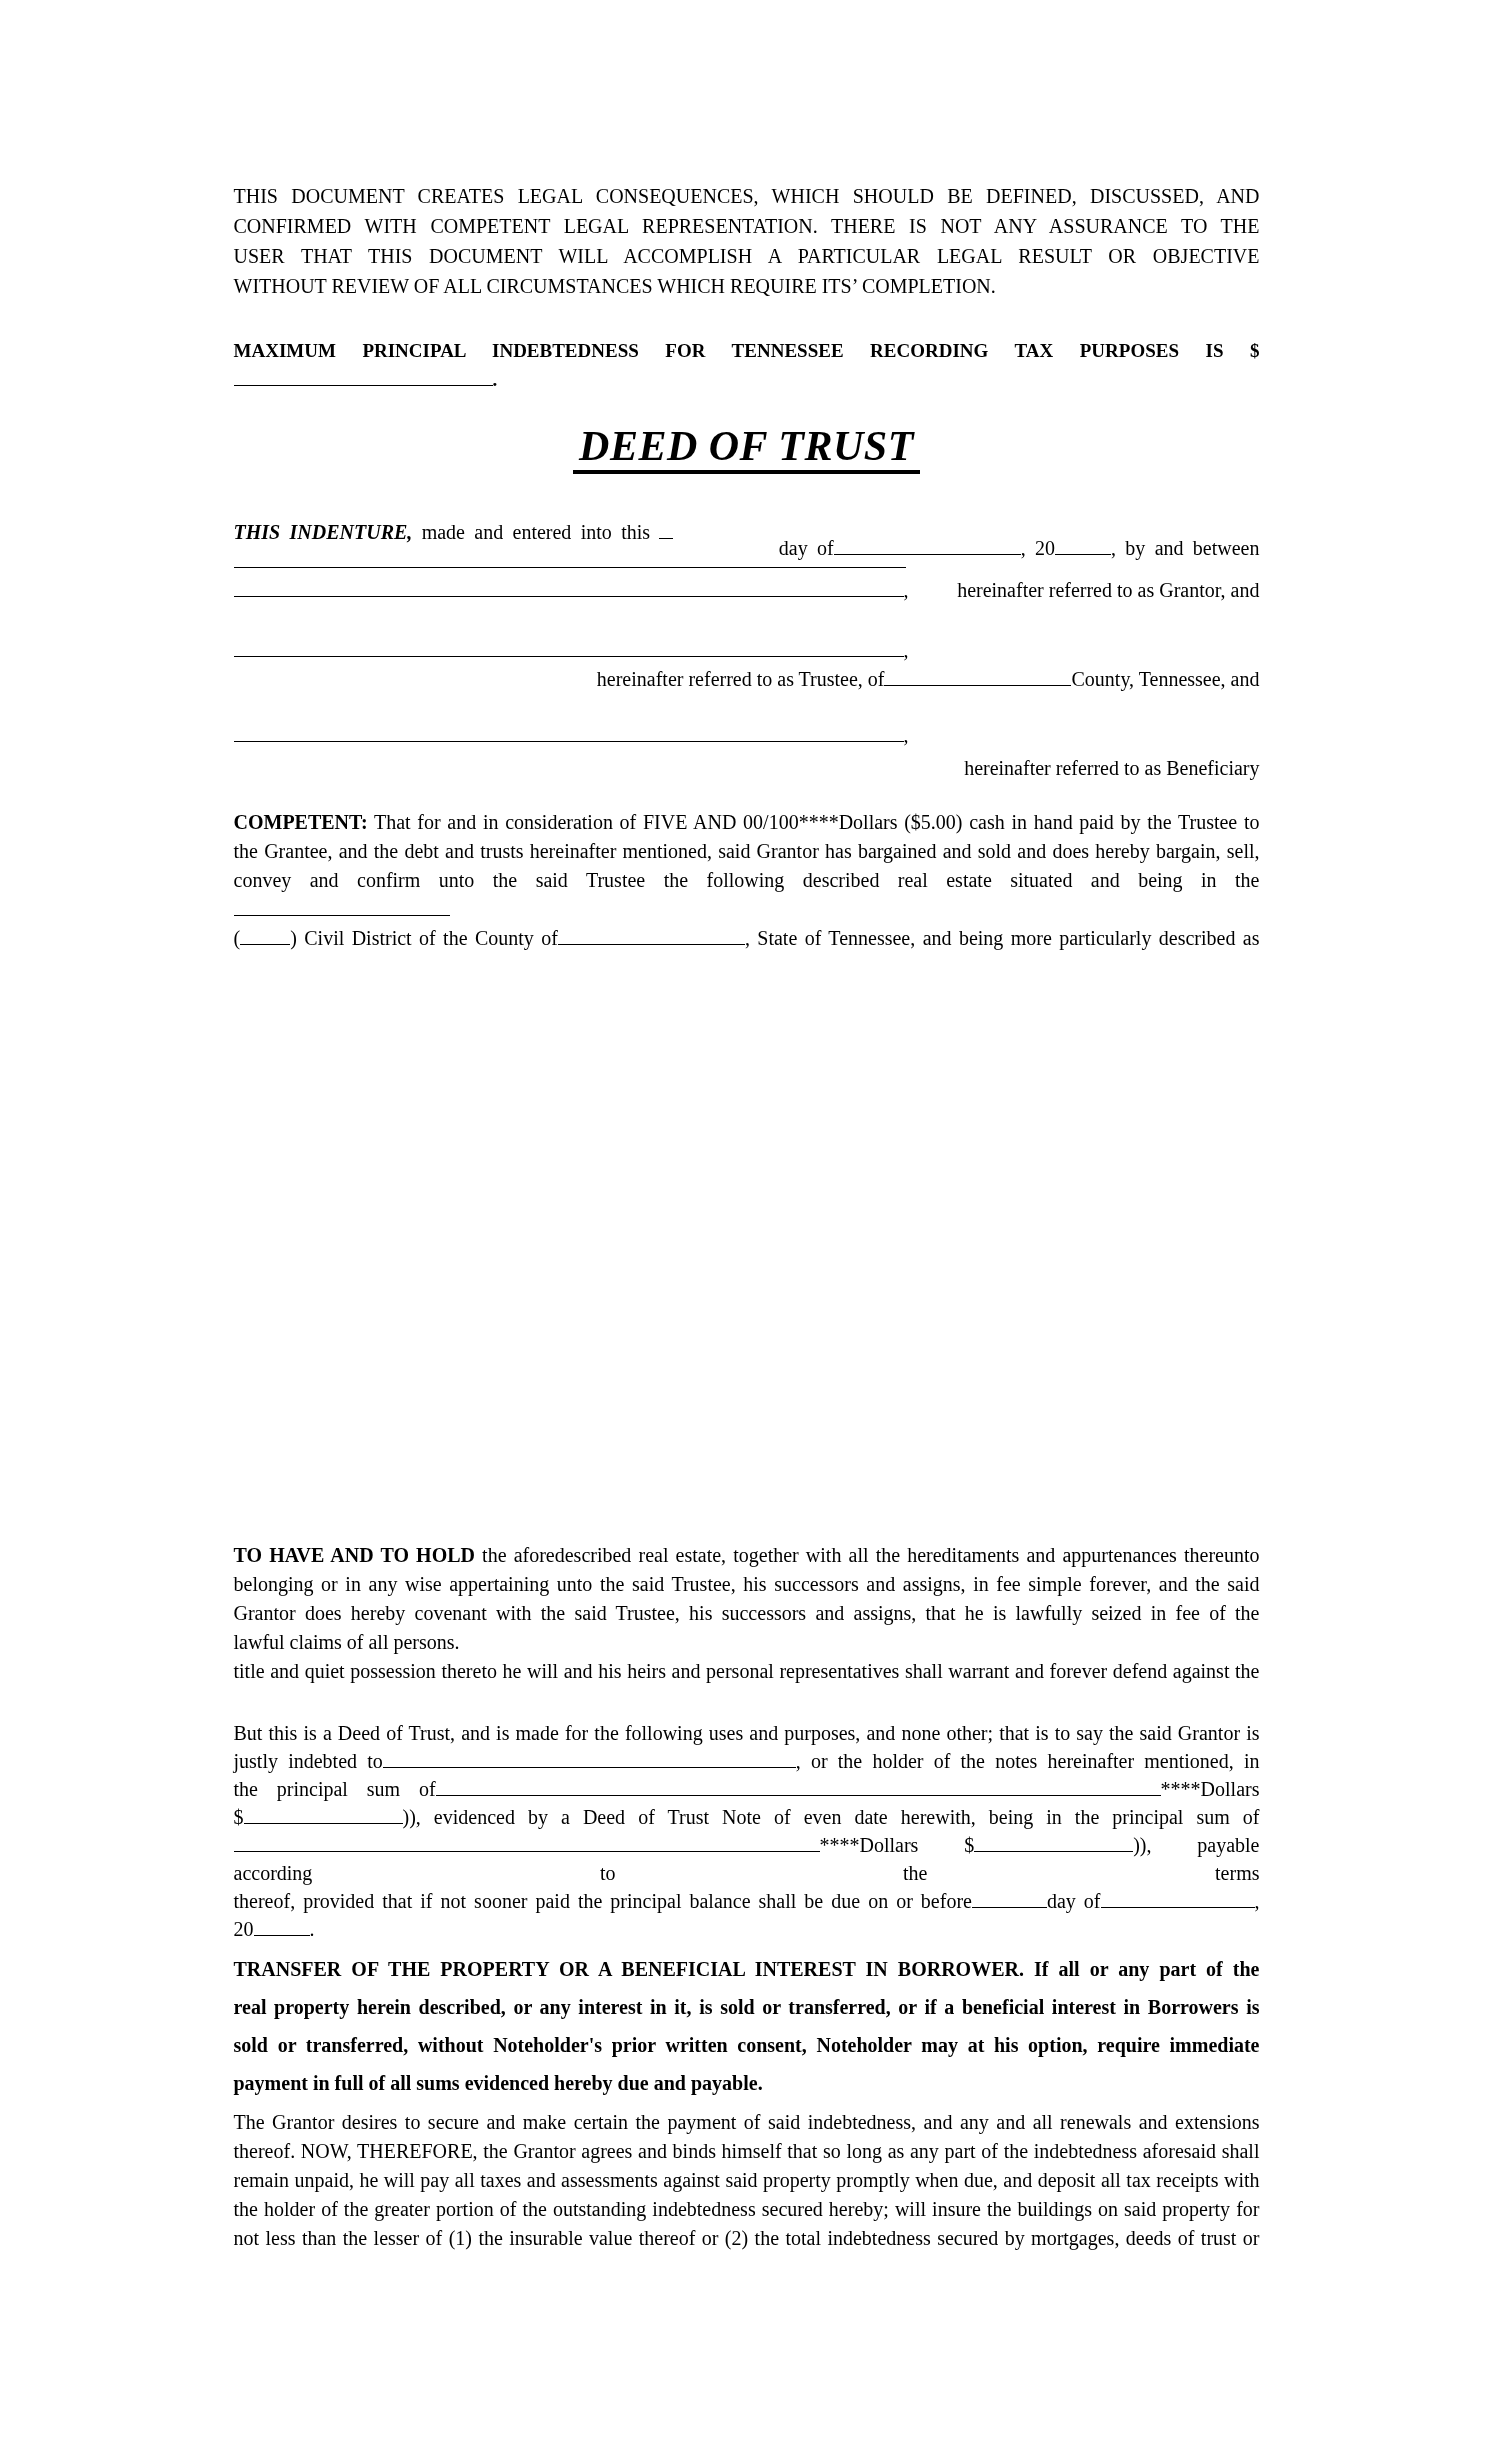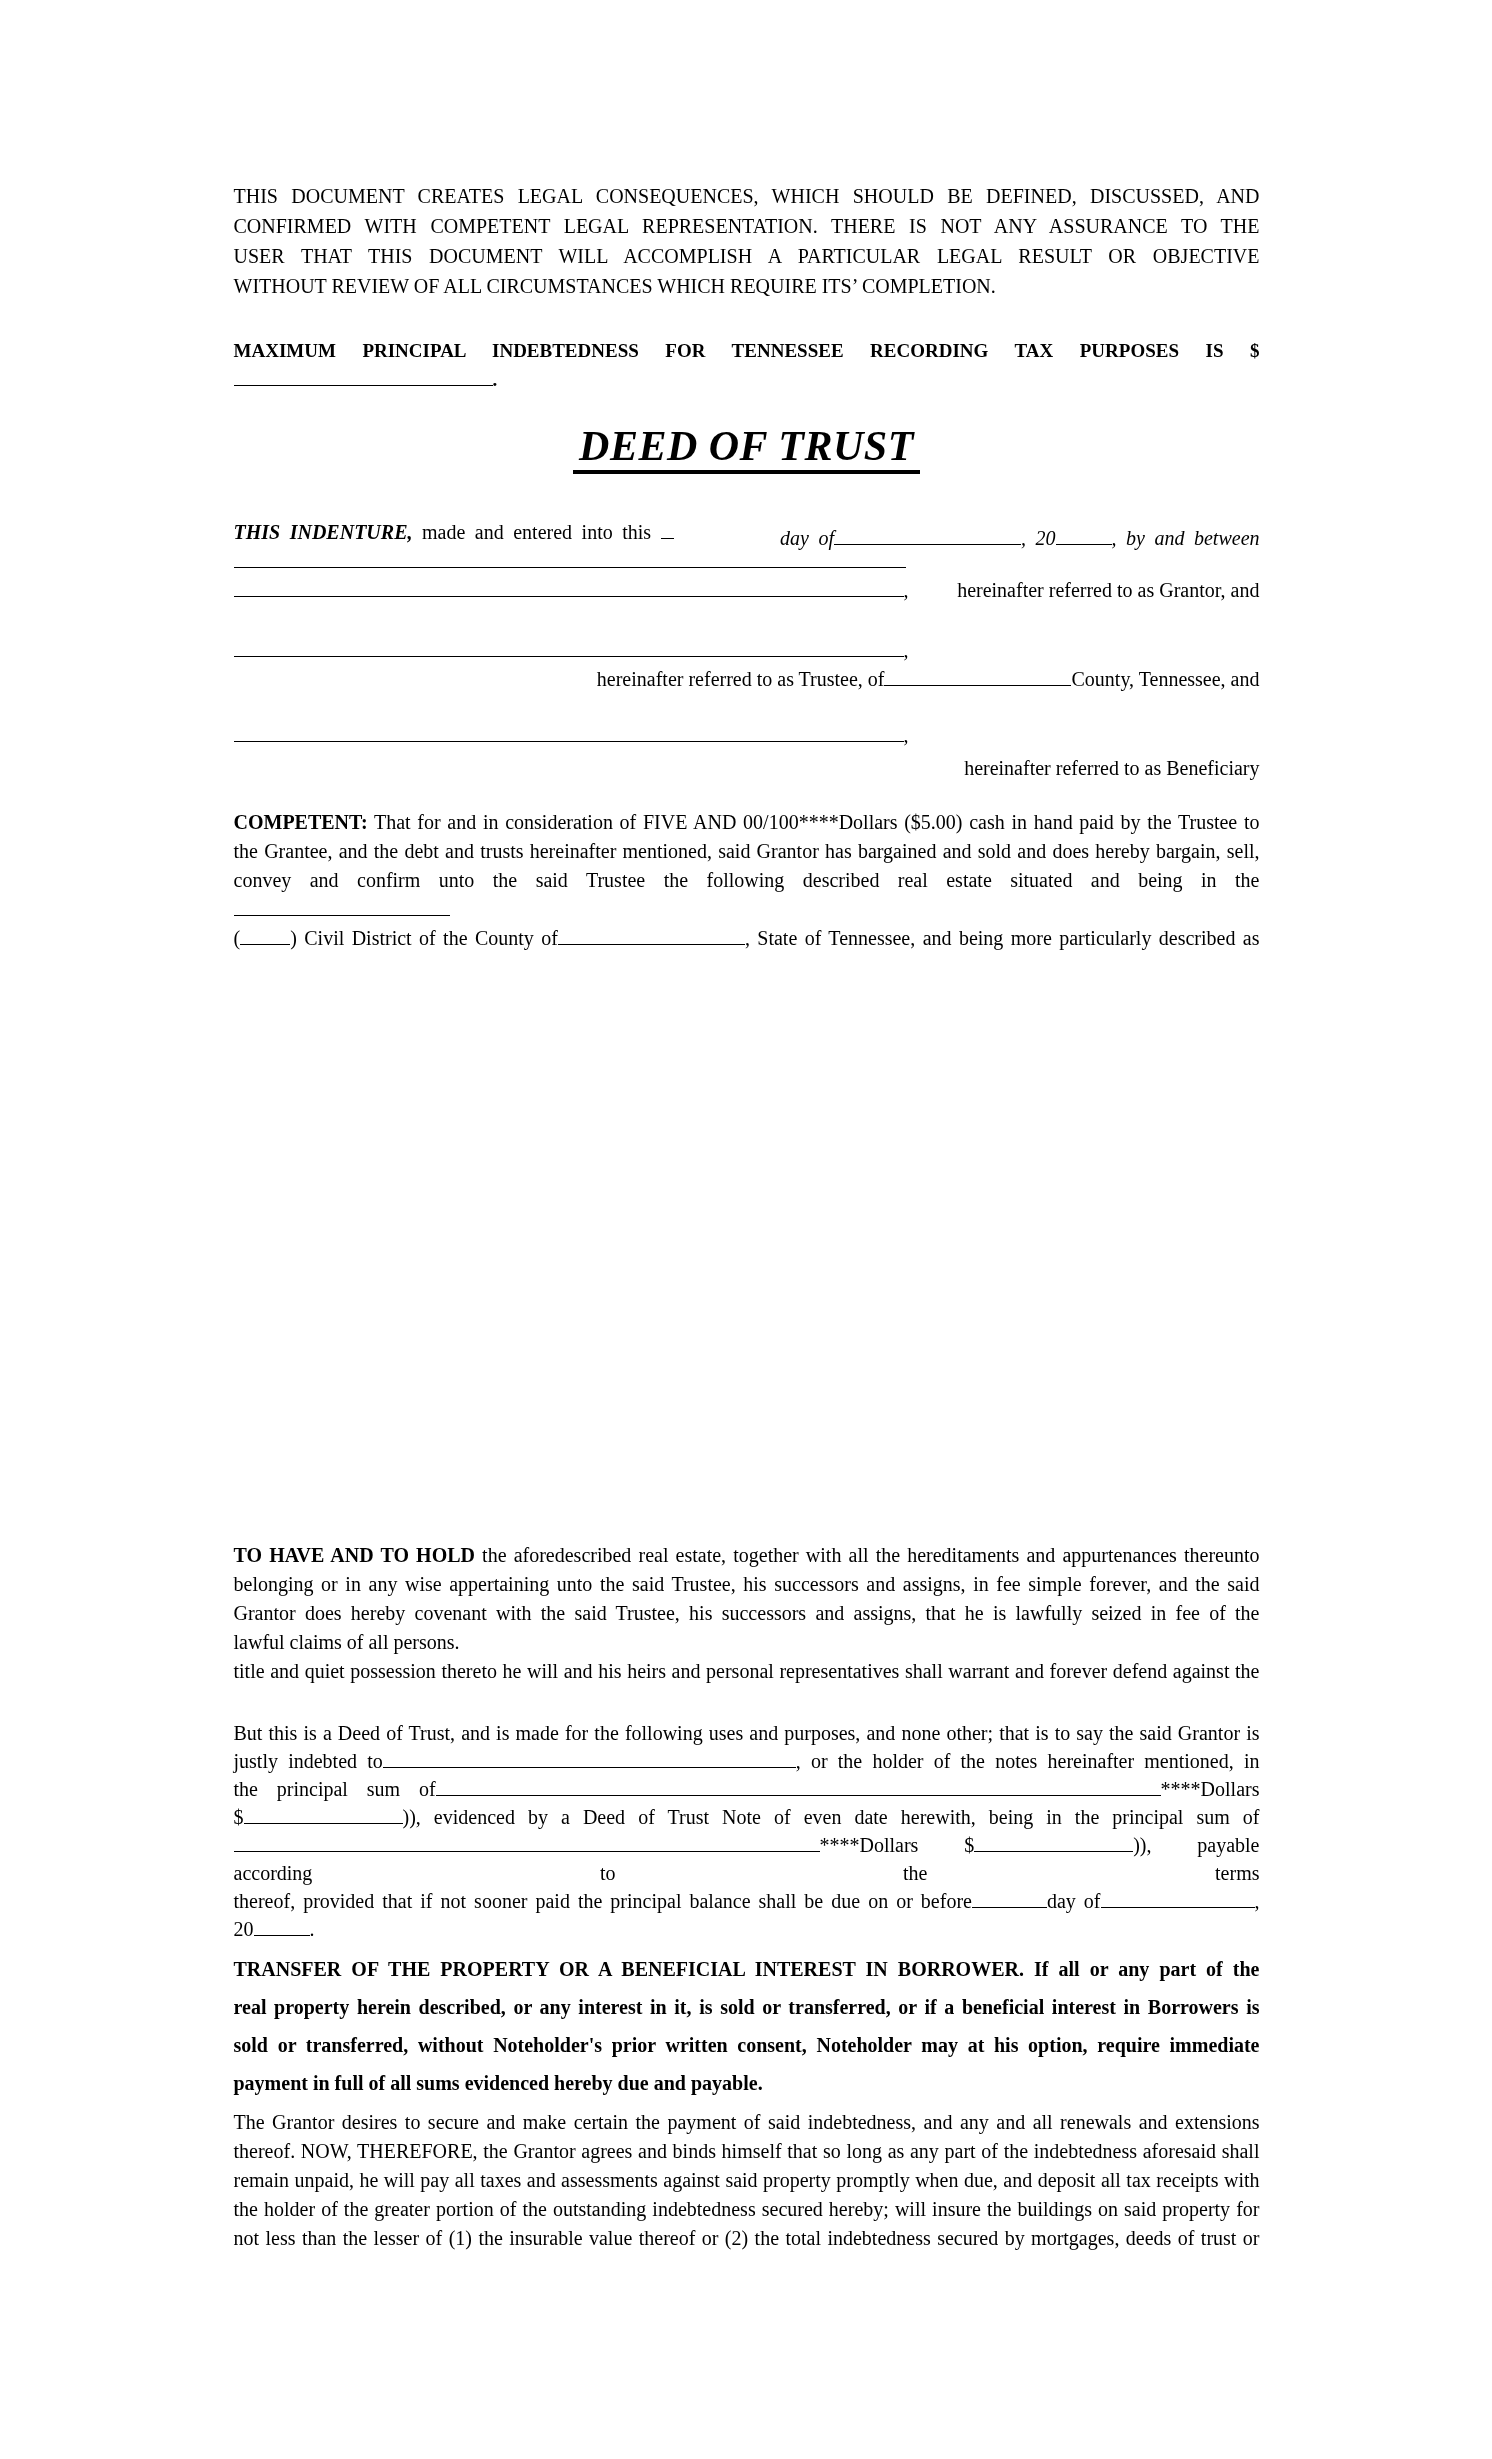--- a/index.html
+++ b/index.html
@@ -81,21 +81,21 @@
 
   <div class="para maxline">
       <div class="line last">MAXIMUM PRINCIPAL INDEBTEDNESS FOR TENNESSEE RECORDING TAX PURPOSES IS $<span class="blank" style="width: 259px;"></span>.</div>
     </div>
 
   <div class="title-wrap">
     <span class="title-text">DEED OF TRUST</span>
   </div>
 
   <div class="para ind">
-      <div class="line"><span class="bi">THIS INDENTURE,</span> made and entered into this <span class="blank" style="width: 13.4px;"></span><span class="spc" style="width: 106px;"></span><span class="shift" style="top: 6px; font-style: italic;">day of<span class="blank" style="width: 187px;"></span>, 20<span class="blank" style="width: 56px;"></span>, by and between</span></div>
+      <div class="line"><span class="bi">THIS INDENTURE,</span> made and entered into this <span class="blank" style="width: 13.4px;"></span><span class="spc" style="width: 106px;"></span><span class="shift" style="top: 16px;">day of<span class="blank" style="width: 187px;"></span>, 20<span class="blank" style="width: 56px;"></span>, by and between</span></div>
       <div class="line last"><span class="blank" style="width: 672px;"></span></div>
       <div class="line split">
         <span><span class="blank" style="width: 670px;"></span>,</span>
         <span>hereinafter referred to as Grantor, and</span>
       </div>
       <div class="line last" style="margin-top: 31px;"><span class="blank" style="width: 670px;"></span>,</div>
       <div class="line right">hereinafter referred to as Trustee, of<span class="blank" style="width: 187px;"></span>County, Tennessee, and</div>
       <div class="line last" style="margin-top: 27px;"><span class="blank" style="width: 670px;"></span>,</div>
       <div class="line right" style="margin-top: 3.8px;">hereinafter referred to as Beneficiary</div>
     </div>

